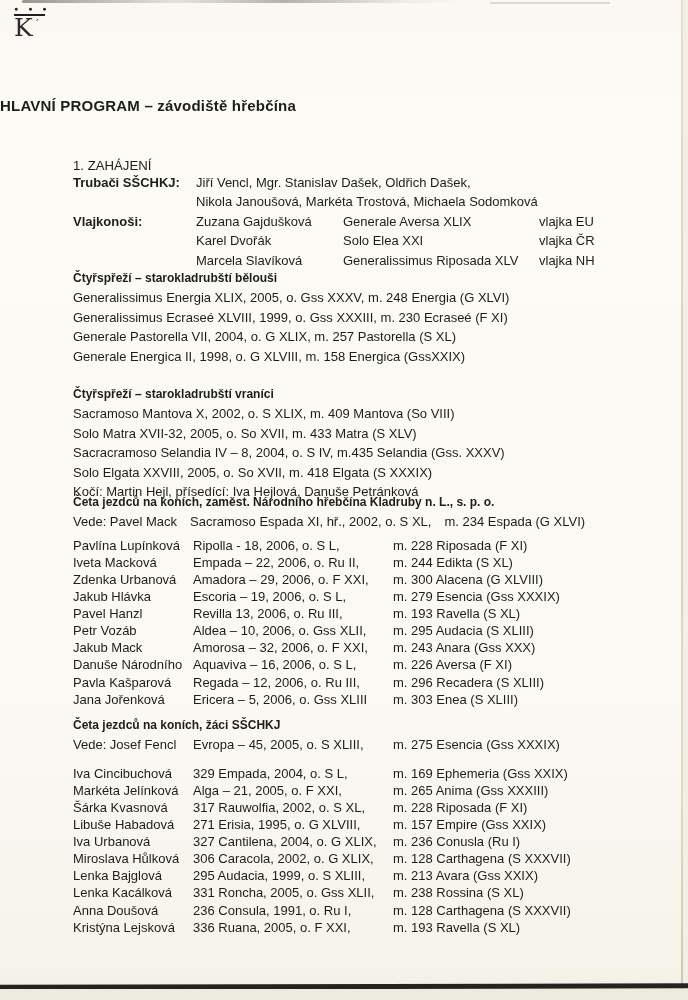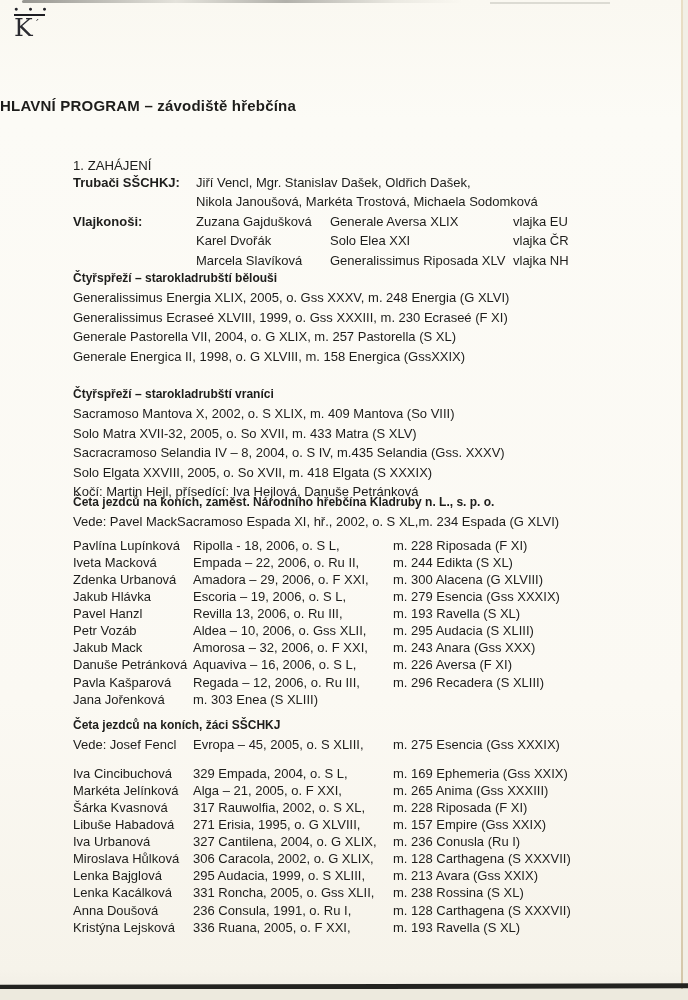--- a/index.html
+++ b/index.html
@@ -34,31 +34,31 @@
   .logo-k{position:relative;font-family:"DejaVu Serif",serif;font-size:25px;line-height:26px;color:#2b2b31;margin-top:-1px;letter-spacing:1px;}
   .logo-accent{position:absolute;left:20px;top:-3px;font-size:11px;color:#2b2b31;}
 
   
   .abs{position:absolute;left:73px;width:541px;}
   .title{top:97px;left:0;right:58px;font-size:15px;font-weight:bold;letter-spacing:.2px;}
   .sec-no{top:137px;font-weight:normal;font-size:13.2px;margin-top:21px;}
 
   .opening{top:173px;line-height:19.4px;}
   .orow{display:grid;grid-template-columns:123px 1fr;}
-  .vrow{display:grid;grid-template-columns:134px 183px 1fr;}
+  .vrow{display:grid;grid-template-columns:134px 183px 1fr;gap:13px;}
 
   .fourhand{line-height:19.4px;}
   .grey{top:269px;}
   .black{top:385px;}
   .fourhand h3,.rsec h3{margin:0;font-size:12px;font-weight:bold;line-height:19.4px;}
 
   .rsec{line-height:19.4px;}
   .staff{top:493px;}
   .students{top:716px;}
-  .leader-flex{display:flex;}
+  .leader-flex{display:flex;gap:13px;}
   .rrow{display:grid;grid-template-columns:120px 200px 1fr;line-height:17.1px;}
   .rrow-lead{display:grid;grid-template-columns:120px 200px 1fr;line-height:19.4px;}
   .staff .riders{margin-top:5px;}
   .students .riders{margin-top:10px;}
 </style>
 </head>
 <body>
 
 <div class="page">
 
@@ -188,33 +188,34 @@
           <span class="nowrap">m. 295 Audacia (S XLIII)</span>
         </div>
 
         <div class="rrow">
           <span class="nowrap">Jakub Mack</span>
           <span class="nowrap">Amorosa – 32,  2006, o. F XXI,</span>
           <span class="nowrap">m. 243 Anara (Gss XXX)</span>
         </div>
 
         <div class="rrow">
-          <span class="nowrap">Danuše Petránková</span>
+          <span class="nowrap">Danuše Národního</span>
           <span class="nowrap">Aquaviva – 16, 2006,  o. S L,</span>
           <span class="nowrap">m. 226 Aversa (F XI)</span>
         </div>
 
         <div class="rrow">
           <span class="nowrap">Pavla Kašparová</span>
           <span class="nowrap">Regada – 12, 2006, o. Ru III,</span>
           <span class="nowrap">m. 296 Recadera (S XLIII)</span>
         </div>
 
         <div class="rrow">
           <span class="nowrap">Jana Jořenková</span>
+          <span class="nowrap">Ericera – 5, 2006, o. Gss XLIII</span>
           <span class="nowrap">m. 303 Enea (S XLIII)</span>
         </div>
       </div>
   </div>
 
   <div class="abs rsec students">
     <h3 class="nowrap">Četa jezdců na koních, žáci SŠCHKJ</h3>
     <div class="rrow-lead">
       <span class="nowrap">Vede: Josef Fencl</span>
       <span class="nowrap">Evropa – 45, 2005, o. S XLIII,</span>

